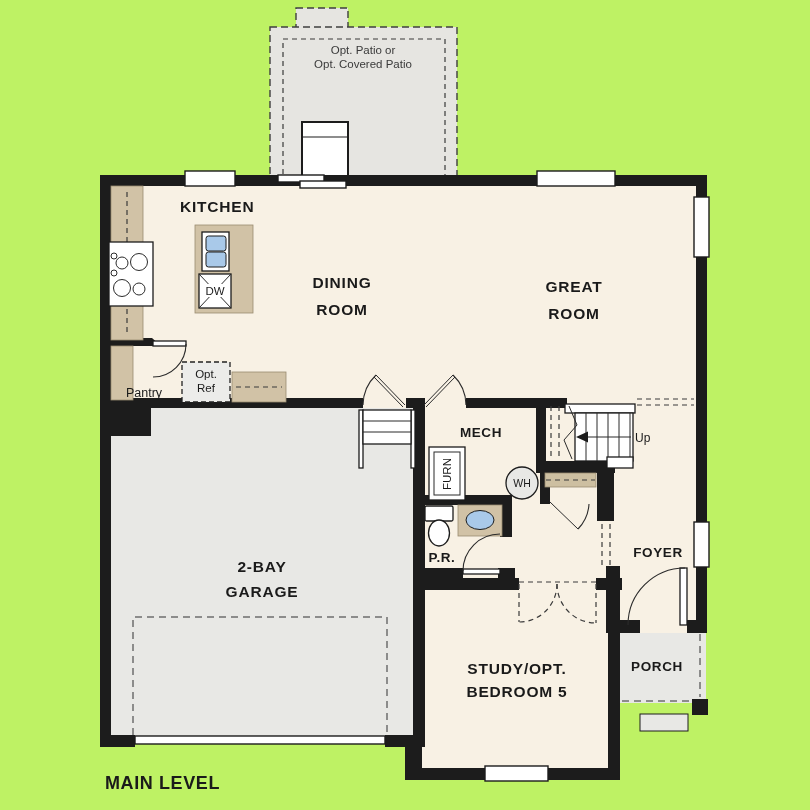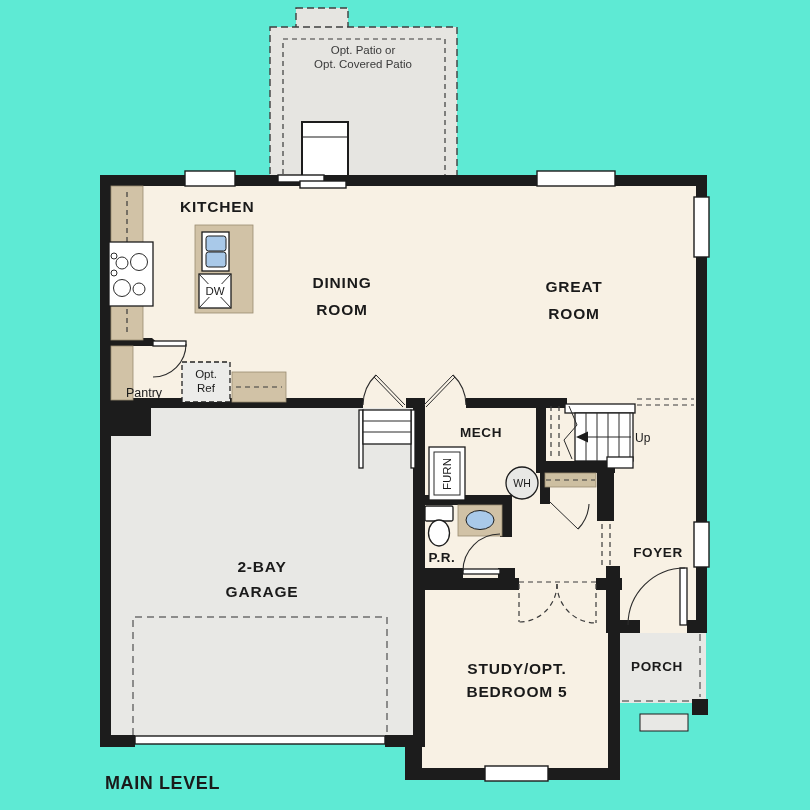--- a/index.html
+++ b/index.html
@@ -1,16 +1,16 @@
 <!DOCTYPE html>
 <html><head>
 <meta charset="utf-8">
 <style>
   html,body{margin:0;padding:0;background:#ffffff;}
-  .stage{position:relative;width:810px;height:810px;background:#5eead4;overflow:hidden;
+  .stage{position:relative;width:810px;height:810px;background:#bef264;overflow:hidden;
          font-family:"Liberation Sans",sans-serif;}
   svg{position:absolute;left:0;top:0;}
   
   .wall{fill:#1c1c1c;}
   .floor{fill:#f8f1e4;}
   .gray{fill:#e8e8e5;}
   .patio{fill:#e6e5e1;stroke:#3f3f3f;stroke-width:1.4;stroke-dasharray:7 4;}
   .tan{fill:#d1c2a6;stroke:#9a8c70;stroke-width:0.8;}
   .tan2{fill:#cdbfa1;stroke:#9a8c70;stroke-width:0.8;}
   .win{fill:#ffffff;stroke:#1c1c1c;stroke-width:1.4;}

